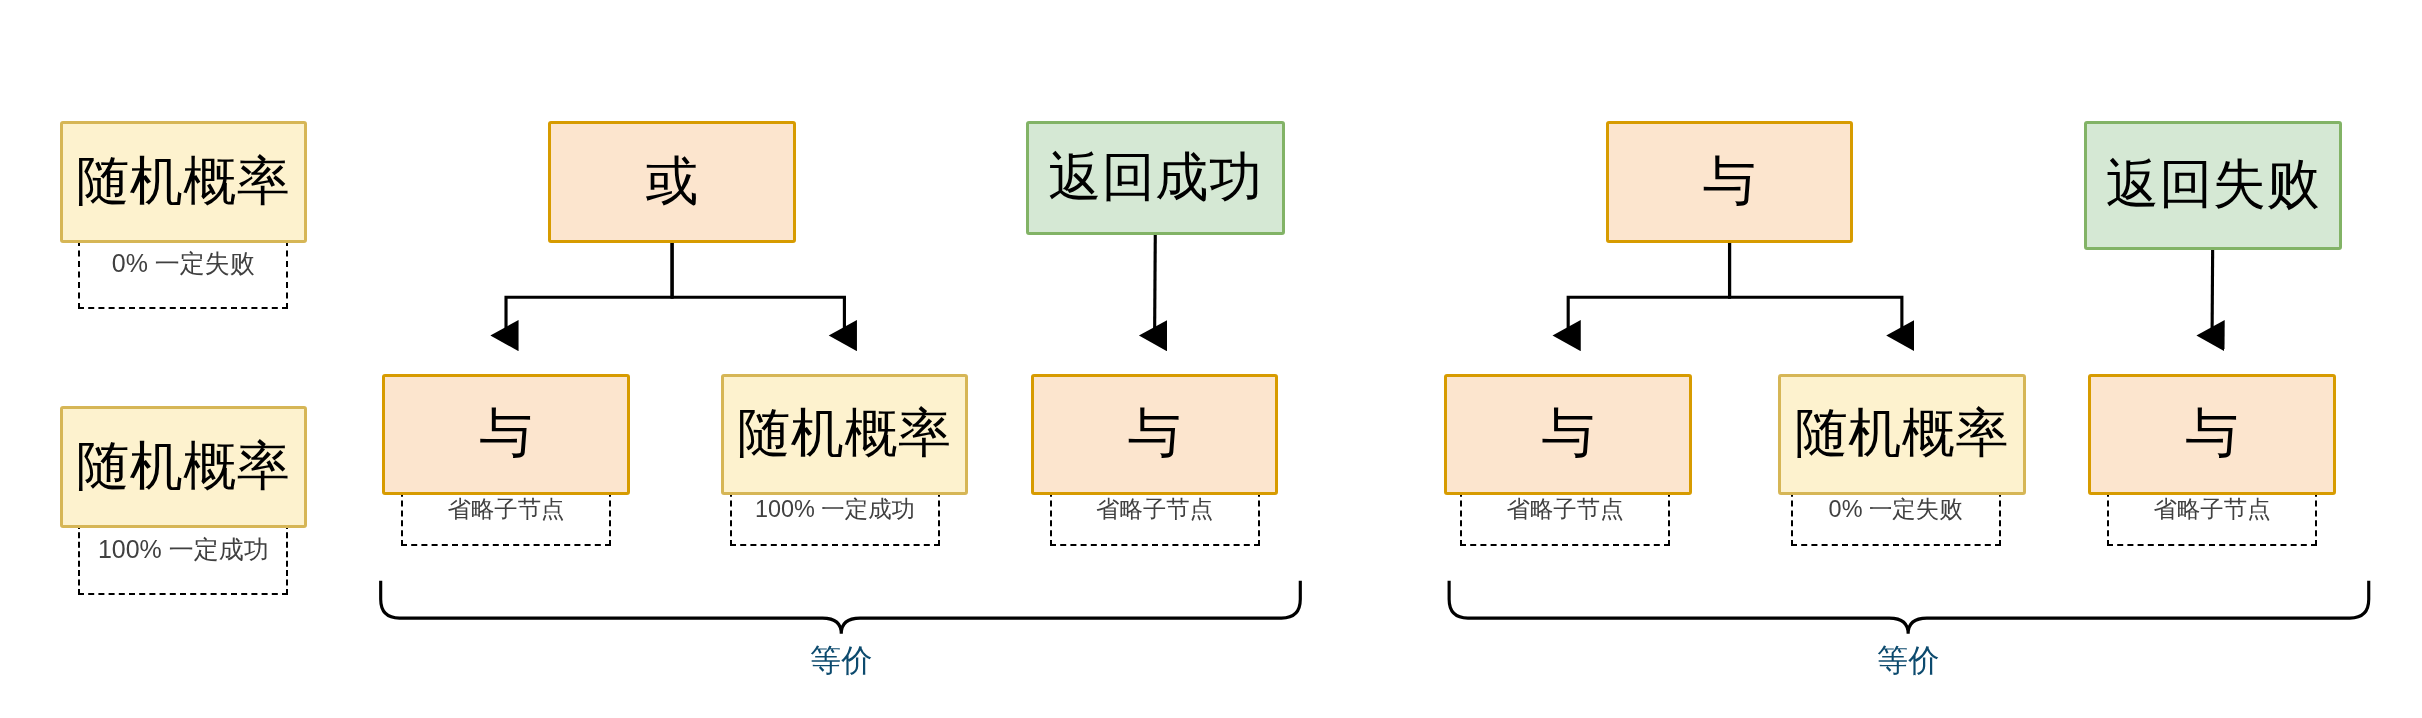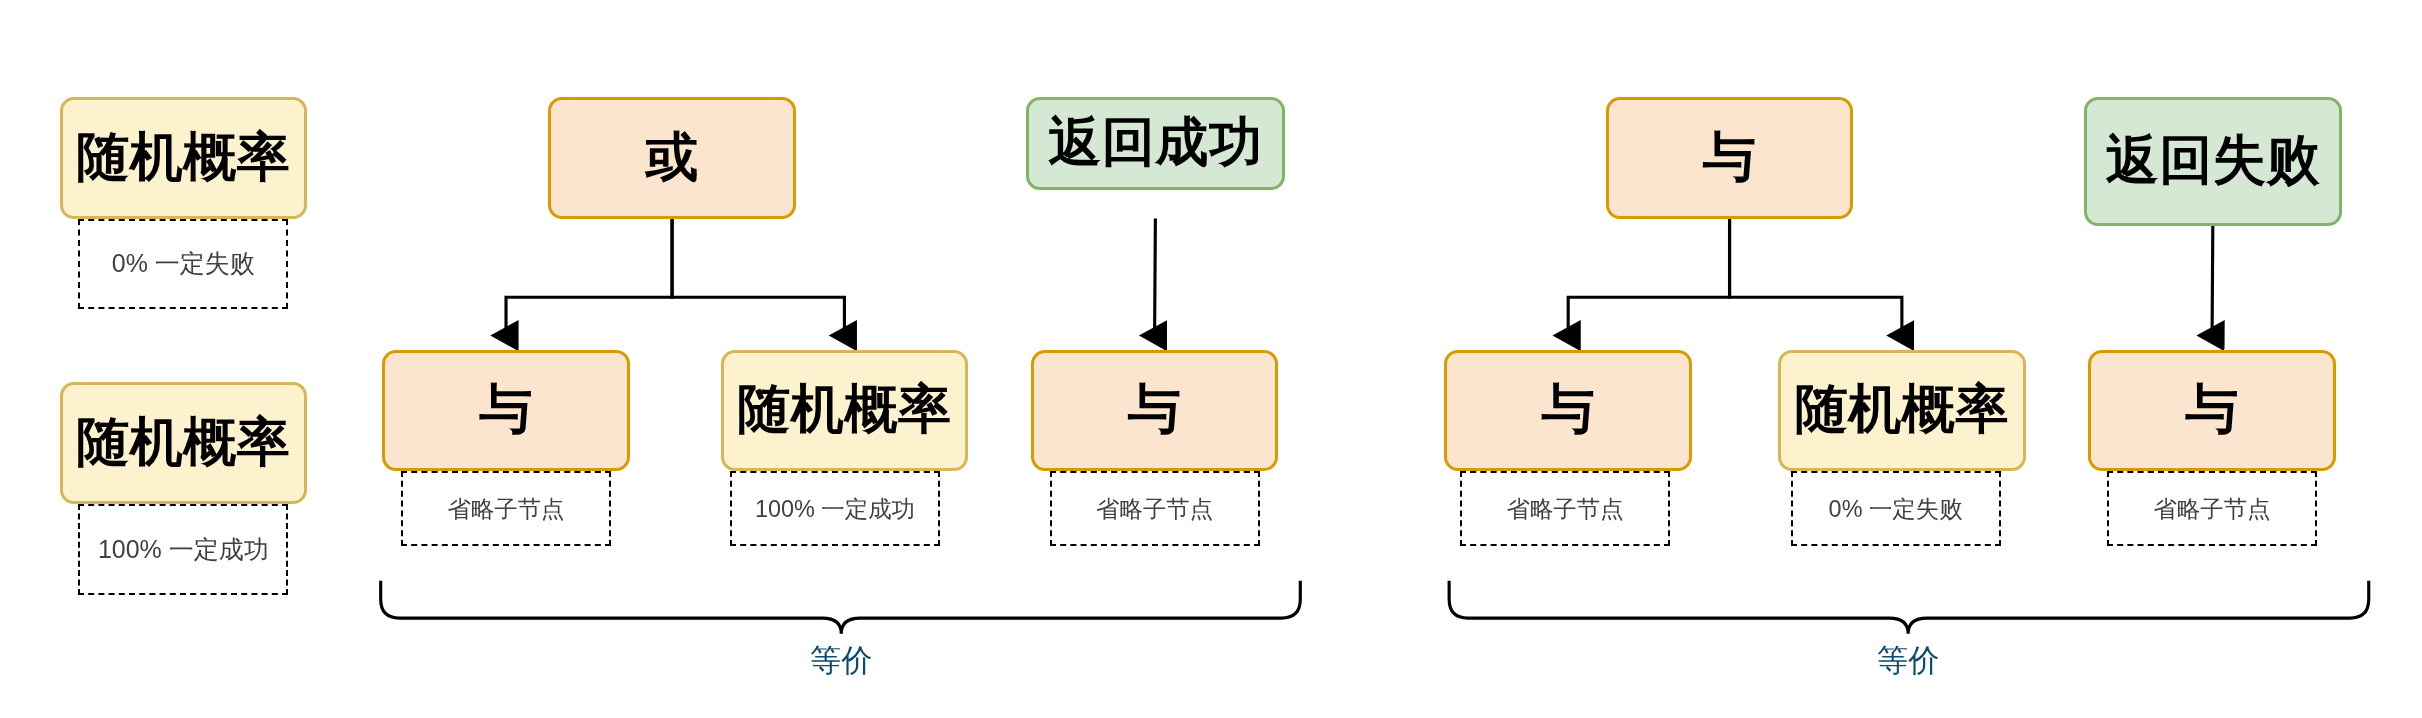--- a/index.html
+++ b/index.html
@@ -13,29 +13,30 @@
   #canvas {
     position: relative;
     width: 2422px;
     height: 718px;
     background: #ffffff;
     overflow: hidden;
   }
   .node {
     position: absolute;
     box-sizing: border-box;
-    border-radius: 14px;
+    border-radius: 3px;
     display: flex;
     align-items: center;
     justify-content: center;
-    font-weight: 700;
+    font-weight: 400;
     color: #000000;
     letter-spacing: 0.5px;
     white-space: nowrap;
     z-index: 3;
+    margin-top: 24px;
   }
   .node.yellow {
     background: #fdf2ce;
     border: 3px solid #d6b656;
   }
   .node.orange {
     background: #fce5ce;
     border: 3px solid #d79b00;
   }
   .node.green {
@@ -115,21 +116,21 @@
       </div>
       <div class="note" style="left: 401.056px; top: 471.383px; width: 209.928px; height: 74.9217px; font-size: 23.413px;">
         <span>省略子节点</span>
       </div>
       <div class="node yellow" style="left: 720.647px; top: 349.635px; width: 247.527px; height: 121.748px; font-size: 53.0696px;">
         <span>随机概率</span>
       </div>
       <div class="note" style="left: 730.047px; top: 471.383px; width: 209.928px; height: 74.9217px; font-size: 23.413px;">
         <span>100% 一定成功</span>
       </div>
-      <div class="node green" style="left: 1026.14px; top: 96.7739px; width: 258.493px; height: 93px; font-size: 53.0696px;">
+      <div class="node green" style="left: 1026.14px; top: 96.7739px; width: 258.493px; height: 114px; font-size: 53.0696px;">
         <span>返回成功</span>
       </div>
       <div class="node orange" style="left: 1030.84px; top: 349.635px; width: 247.527px; height: 121.748px; font-size: 53.0696px;">
         <span>与</span>
       </div>
       <div class="note" style="left: 1049.64px; top: 471.383px; width: 209.928px; height: 74.9217px; font-size: 23.413px;">
         <span>省略子节点</span>
       </div>
       <div class="brace-label" style="font-size: 31.2174px; left: 841.277px; top: 639.957px; transform: translateX(-50%);">等价</div>
       <div class="node orange" style="left: 1605.79px; top: 96.7739px; width: 247.527px; height: 121.748px; font-size: 53.0696px;">

